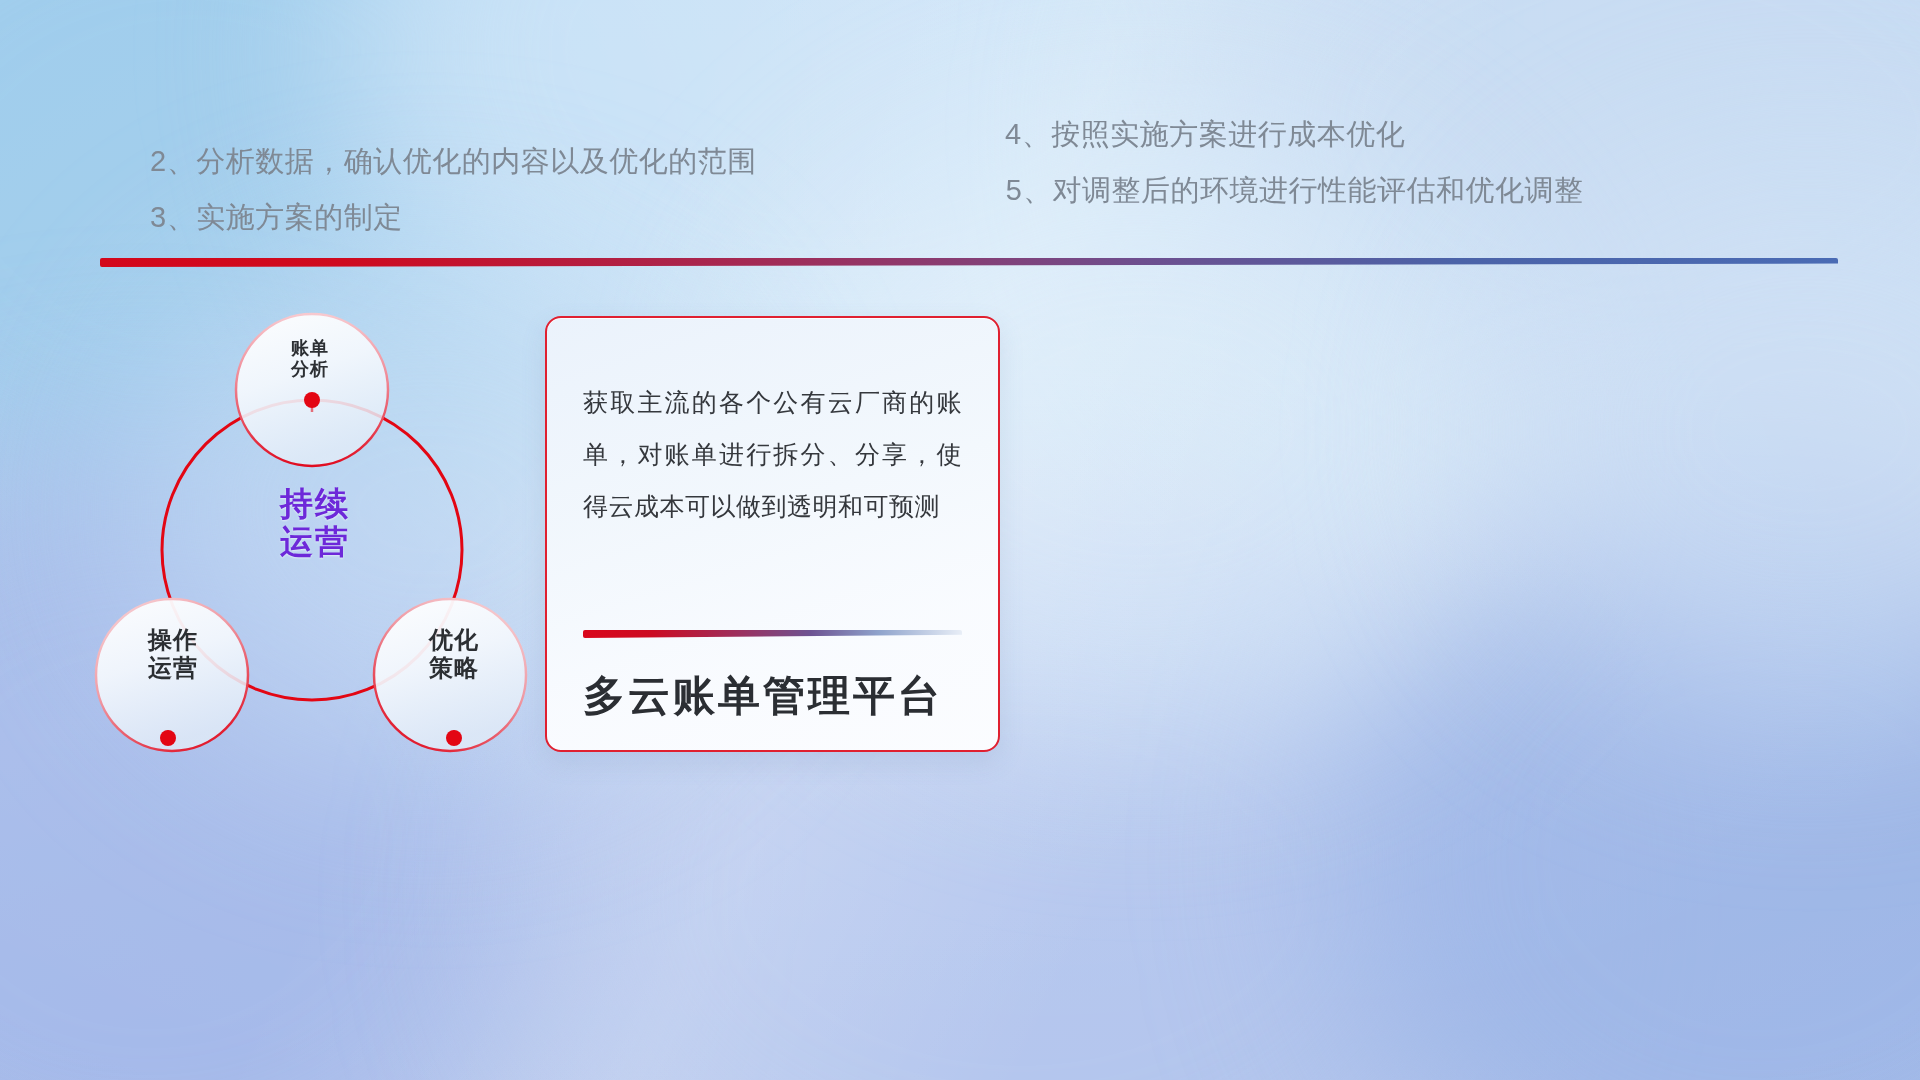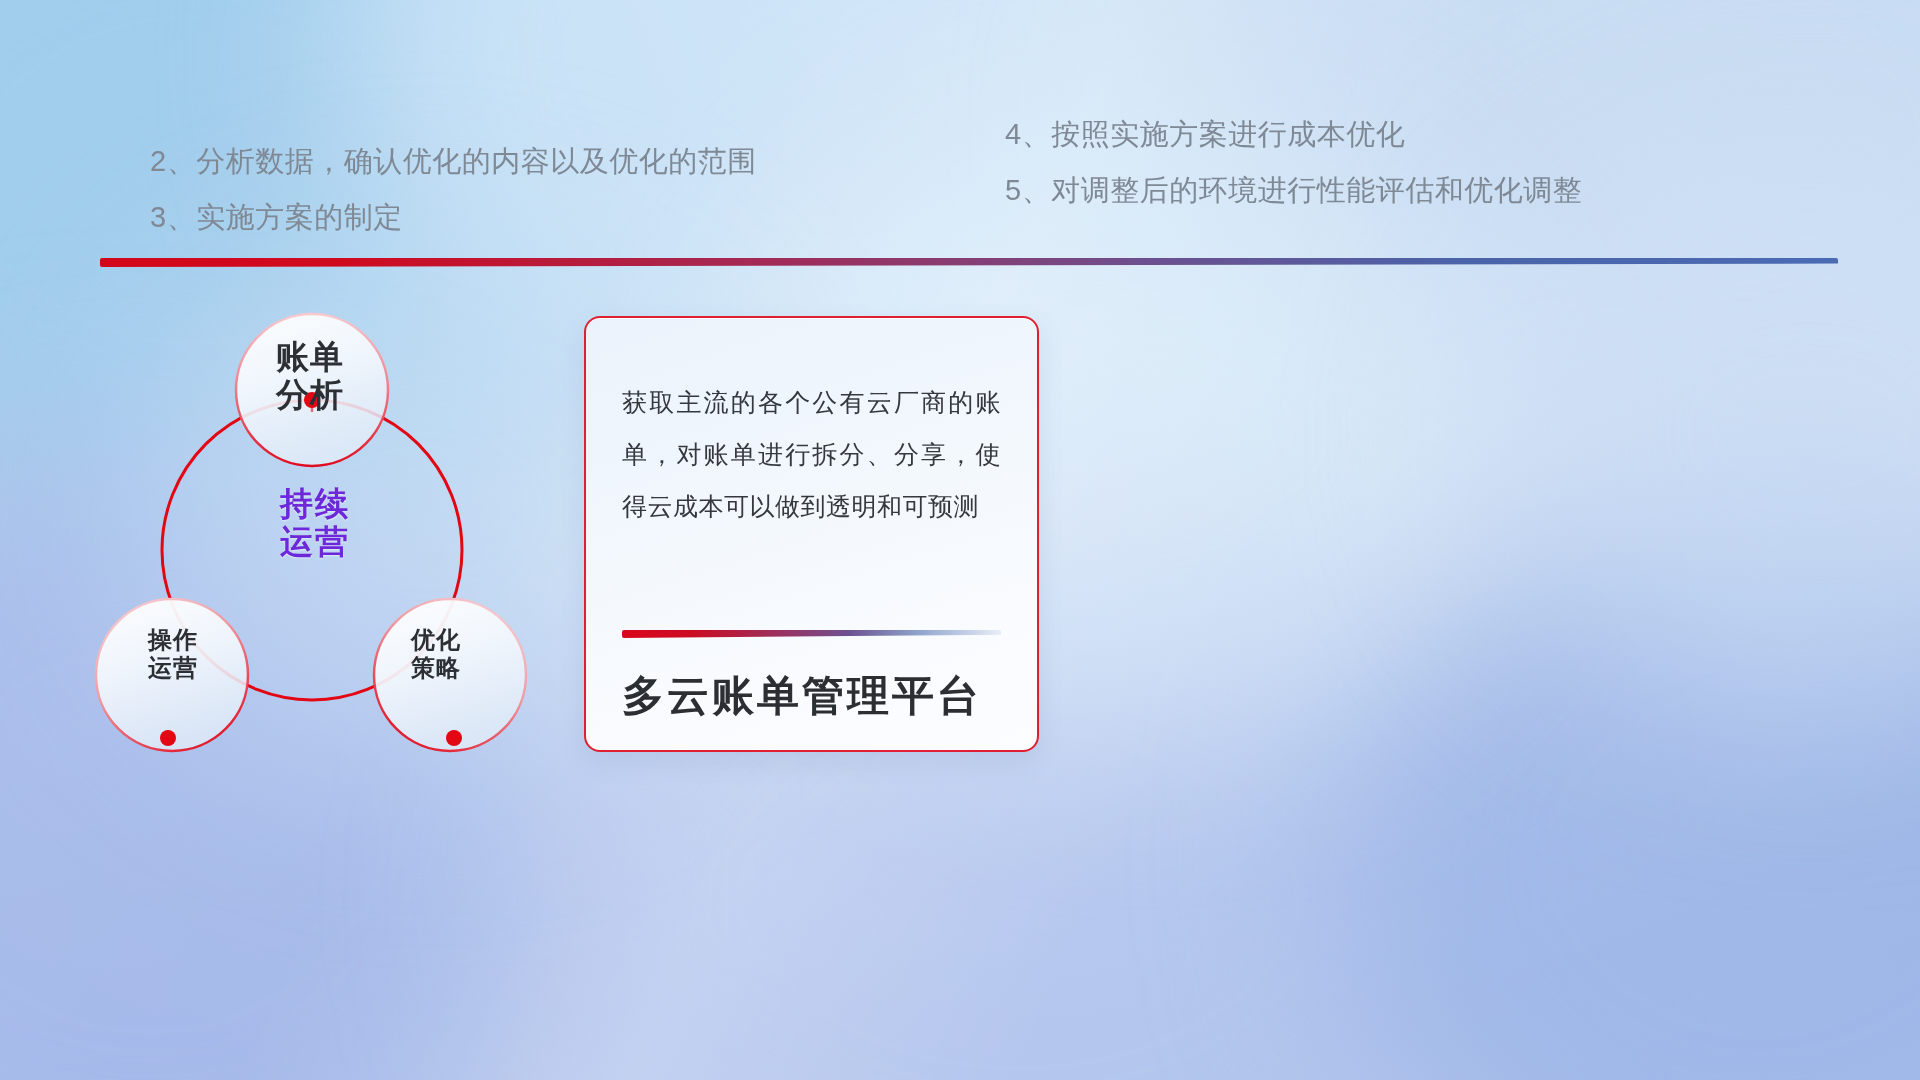--- a/index.html
+++ b/index.html
@@ -48,21 +48,21 @@
     letter-spacing:.5px;
     white-space:nowrap;
     font-weight:400;
   }
   .col-a { left:150px; }
   .col-b { left:1005px; }
   .r1 { top:0px; }
   .r2 { top:56px; }
   .r3 { top:112px; }
   .rb1 { top:29px; }
-  .rb2 { top:85px; }
+  .rb2 { top:85px;font-family:Liberation Mono, monospace; }
 
   
   #divider {
     position:absolute; z-index:3;
     left:100px; top:258px; width:1738px; height:9px;
   }
   #divider .bar {
     position:absolute; inset:0;
     background:linear-gradient(90deg,#d3071b 0%, #cf0a1f 14%, #a32a55 38%, #6d4f8f 60%, #4b63a8 78%, #4a6bb4 100%);
     clip-path:polygon(0 0, 100% 0, 100% 62%, 0 100%);
@@ -74,31 +74,31 @@
   #venn svg { position:absolute; left:0; top:0; }
   .venn-label {
     position:absolute;
     text-align:center;
     line-height:1.16;
     white-space:pre-line;
     font-weight:700;
     color:#2c2f33;
     letter-spacing:1px;
   }
-  #lbl-top    { left:165px; top:48px;  width:130px; font-size:33px; }
+  #lbl-top    { left:165px; top:48px;  width:130px; font-size:18px; }
   #lbl-left   { left:28px;  top:336px; width:130px; font-size:24px; }
-  #lbl-right  { left:291px; top:336px; width:130px; font-size:24px; }
+  #lbl-right  { left:309px; top:336px; width:130px; font-size:24px; }
   #lbl-center {
     left:165px; top:195px; width:140px;
     font-size:33px; color:#6d28d9; font-weight:700; letter-spacing:2px;
     text-shadow:0 1px 2px rgba(255,255,255,.55);
   }
 
   
-  #cards { position:absolute; z-index:4; left:584px; top:316px; width:1240px; height:474px; display:flex; gap:42px; }
+  #cards { position:absolute; z-index:4; left:545px; top:316px; width:1240px; height:474px; display:flex; gap:42px; }
   .card {
     position:relative;
     width:455px;
     height:436px;
     border:2px solid #e02030;
     border-radius:16px;
     padding:58px 36px 0 36px;
     background:linear-gradient(165deg, rgba(236,243,252,.97) 0%, rgba(243,248,253,.96) 40%, rgba(250,252,255,.97) 72%, rgba(252,253,255,.98) 100%);
     box-shadow:0 10px 26px rgba(90,120,170,.14), inset 0 1px 0 rgba(255,255,255,.8);
     display:flex;

